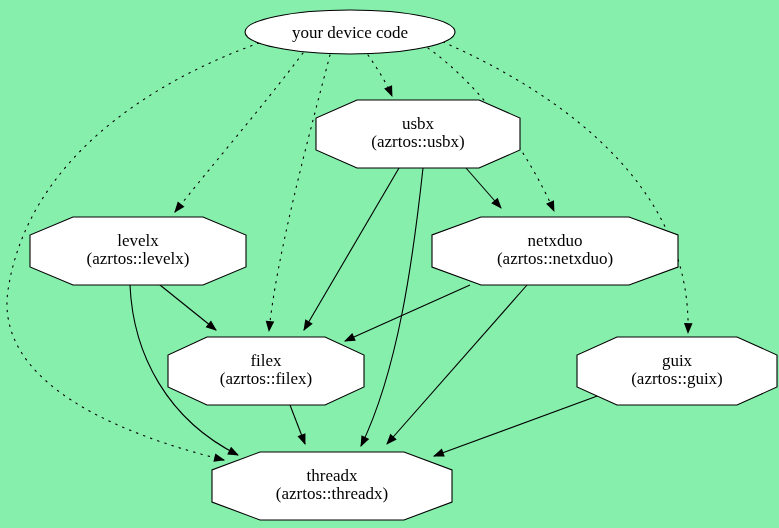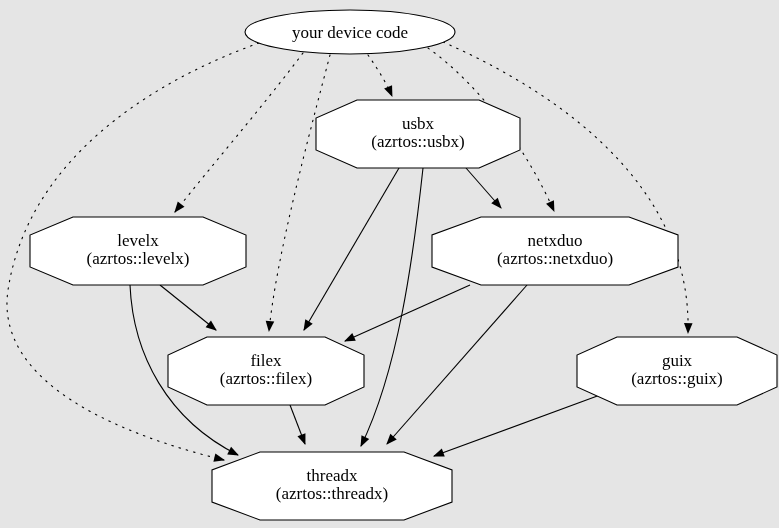--- a/index.html
+++ b/index.html
@@ -4,21 +4,21 @@
 <style>
   html, body {
     margin: 0;
     padding: 0;
     background: #ffffff;
   }
   .canvas {
     position: relative;
     width: 779px;
     height: 528px;
-    background: #e5e5e5;
+    background: #86efac;
     font-family: "Liberation Serif", "DejaVu Serif", serif;
   }
   svg { display: block; }
   .node-shape {
     fill: #ffffff;
     stroke: #000000;
     stroke-width: 1.1;
   }
   .node-label {
     fill: #000000;

